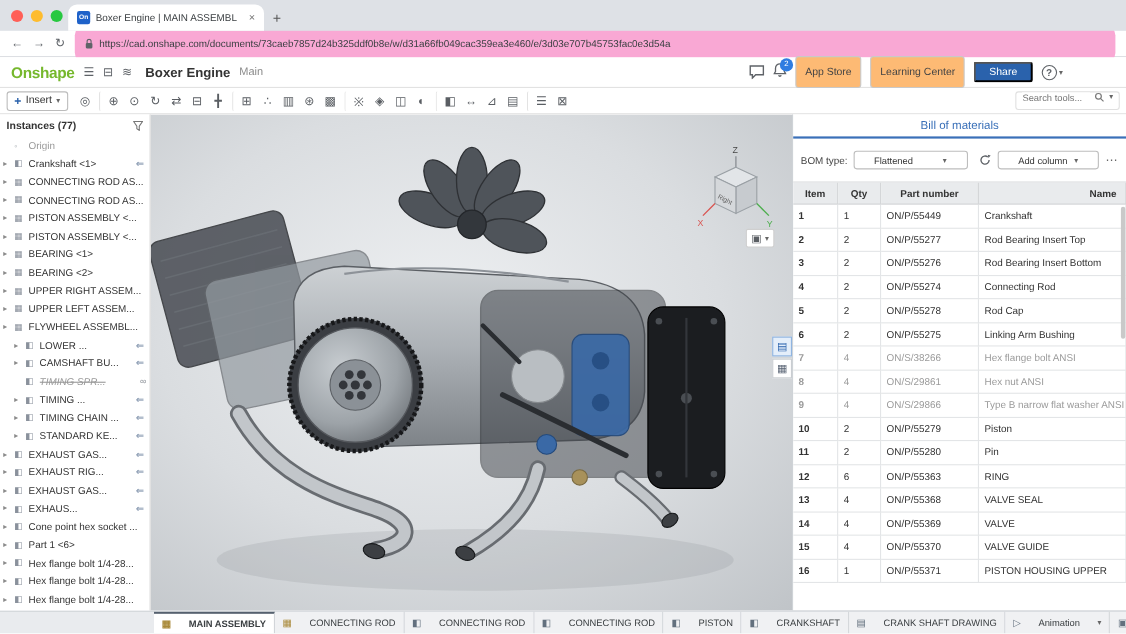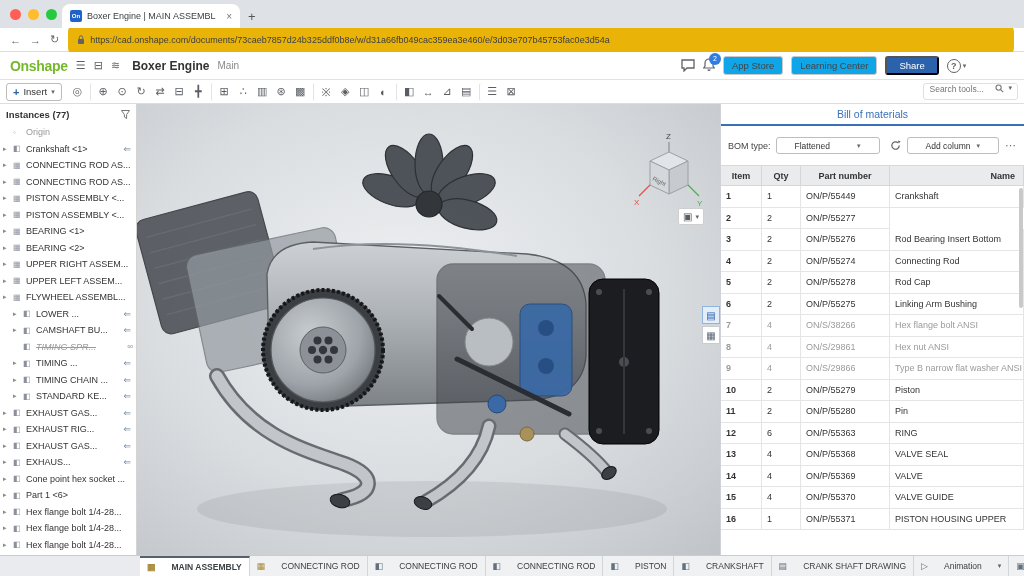--- a/index.html
+++ b/index.html
@@ -14,33 +14,33 @@
   .light.red{ background:#ff5f57; } .light.yellow{ background:#febc2e; } .light.green{ background:#28c840; }
   .btab-chrome { margin-left:62px; width:178px; height:24px; background:#fff; border-radius:8px 8px 0 0;
     display:flex; align-items:center; gap:5px; padding:0 8px; font-size:9px; color:#3c4043; }
   .favicon { width:12px; height:12px; border-radius:2px; background:#1f62c9; color:#fff; font-size:6px; font-weight:bold;
     display:flex; align-items:center; justify-content:center; flex:none; }
   .tab-title { flex:1; white-space:nowrap; overflow:hidden; }
   .tab-close { color:#777; font-size:10px; }
   .newtab { font-size:13px; color:#555; margin-left:8px; margin-bottom:4px; }
   .urlrow { height:24px; background:#fff; border-bottom:1px solid #dadce0; display:flex; align-items:center; gap:9px; padding:0 10px; flex:none; }
   .navic { color:#5f6368; font-size:11px; }
-  .urlfield { flex:1; height:34px; background:#eab308; border-radius:9px; display:flex; align-items:center; gap:5px; padding:16px 9px; font-size:9px; color:#3c4043; overflow:hidden; white-space:nowrap; }
+  .urlfield { flex:1; height:34px; background:#f9a8d4; border-radius:9px; display:flex; align-items:center; gap:5px; padding:16px 9px; font-size:9px; color:#3c4043; overflow:hidden; white-space:nowrap; }
 
   
   .ons-header { height:28px; background:#fff; border-bottom:1px solid #e2e2e2; display:flex; align-items:center; gap:8px; padding:0 10px; flex:none; }
   .logo { font-size:14px; font-weight:bold; color:#76b82d; letter-spacing:-0.3px; }
   .hic { color:#5f6368; font-size:11px; }
   .doc-title { font-size:12px; font-weight:bold; color:#333; margin-left:4px; }
   .workspace { font-size:10px; color:#8a8a8a; }
   .hdr-right { margin-left:auto; display:flex; align-items:center; gap:8px; }
   .bell-wrap { position:relative; }
   .badge { position:absolute; top:-4px; right:-6px; background:#2f7de1; color:#fff; border-radius:7px; min-width:12px; height:12px;
     font-size:7px; display:flex; align-items:center; justify-content:center; padding:0 2px; }
-  .btn-outline { height:19px; border:1px solid #c9c9c9; border-radius:3px; background:#0ea5e9; font-size:9.5px; color:#444;
+  .btn-outline { height:29px; border:1px solid #c9c9c9; border-radius:3px; background:#fdba74; font-size:9.5px; color:#444;
     display:flex; align-items:center; padding:0 8px; }
   .btn-share { height:19px; border-radius:3px; background:#2a62ac; color:#fff; font-size:9.5px; display:flex; align-items:center; padding:0 12px; }
   .help-btn { display:flex; align-items:center; gap:2px; }
   .qmark { width:14px; height:14px; border:1.4px solid #5f6368; border-radius:50%; color:#5f6368; font-size:9px; font-weight:bold;
     display:flex; align-items:center; justify-content:center; }
   .user-btn { display:flex; align-items:center; gap:3px; font-size:10px; color:#333;margin-top:44px; }
   .caret::after { content:"▾"; font-size:7px; color:#666; }
 
   
   .ons-toolbar { height:24px; background:#fff; border-bottom:1px solid #ddd; display:flex; align-items:center; gap:1px; padding:0 6px; flex:none; }
@@ -609,20 +609,21 @@
               <div class="bom-cell c-item">1</div>
               <div class="bom-cell">1</div>
               <div class="bom-cell">ON/P/55449</div>
               <div class="bom-cell">Crankshaft</div>
             </div>
 
             <div class="bom-row">
               <div class="bom-cell c-item">2</div>
               <div class="bom-cell">2</div>
               <div class="bom-cell">ON/P/55277</div>
+              <div class="bom-cell">Rod Bearing Insert Top</div>
             </div>
 
             <div class="bom-row">
               <div class="bom-cell c-item">3</div>
               <div class="bom-cell">2</div>
               <div class="bom-cell">ON/P/55276</div>
               <div class="bom-cell">Rod Bearing Insert Bottom</div>
             </div>
 
             <div class="bom-row">

